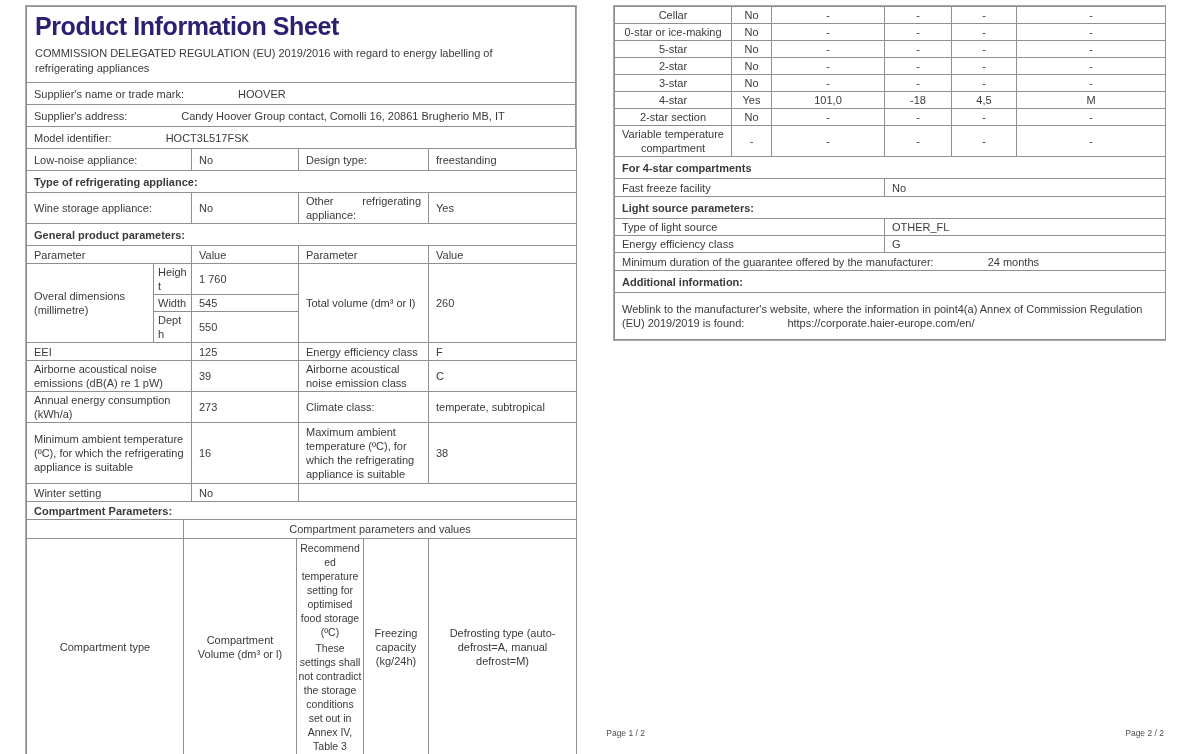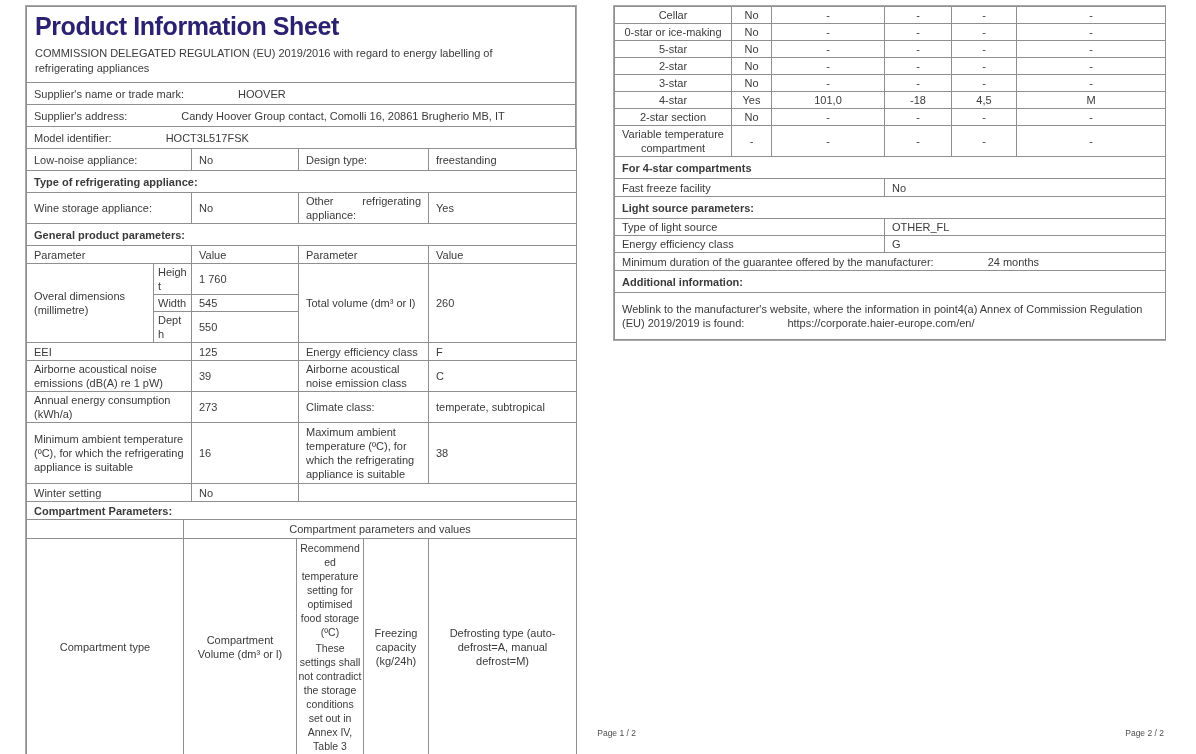--- a/index.html
+++ b/index.html
@@ -27,21 +27,21 @@
   
   .rowA td{height:16px;text-align:center;}
   .bighead td{height:210px;text-align:center;vertical-align:middle;}
   .temp-head{font-size:10.5px;line-height:14px;padding:2px 1px;}
   .temp-head .p2{margin-top:2px;}
   
   tbody[data-rows] td{height:14px;}
   .c-type{text-align:center;}
   .c-present,.c-volume,.c-temp,.c-freezing,.c-defrost{text-align:center;}
   .footer{position:absolute;top:728px;font-size:8.5px;color:#4d4d4d;text-align:right;}
-  #footer1{left:25px;width:611px;}
+  #footer1{left:34px;width:611px;}
   #footer2{left:613px;width:551px;}
   .link{color:#3a3a3a;text-decoration:none;margin-left:40px;}
 </style>
 </head>
 <body>
 
 <div class="page" id="page1">
 
   <table>
     <tbody>

